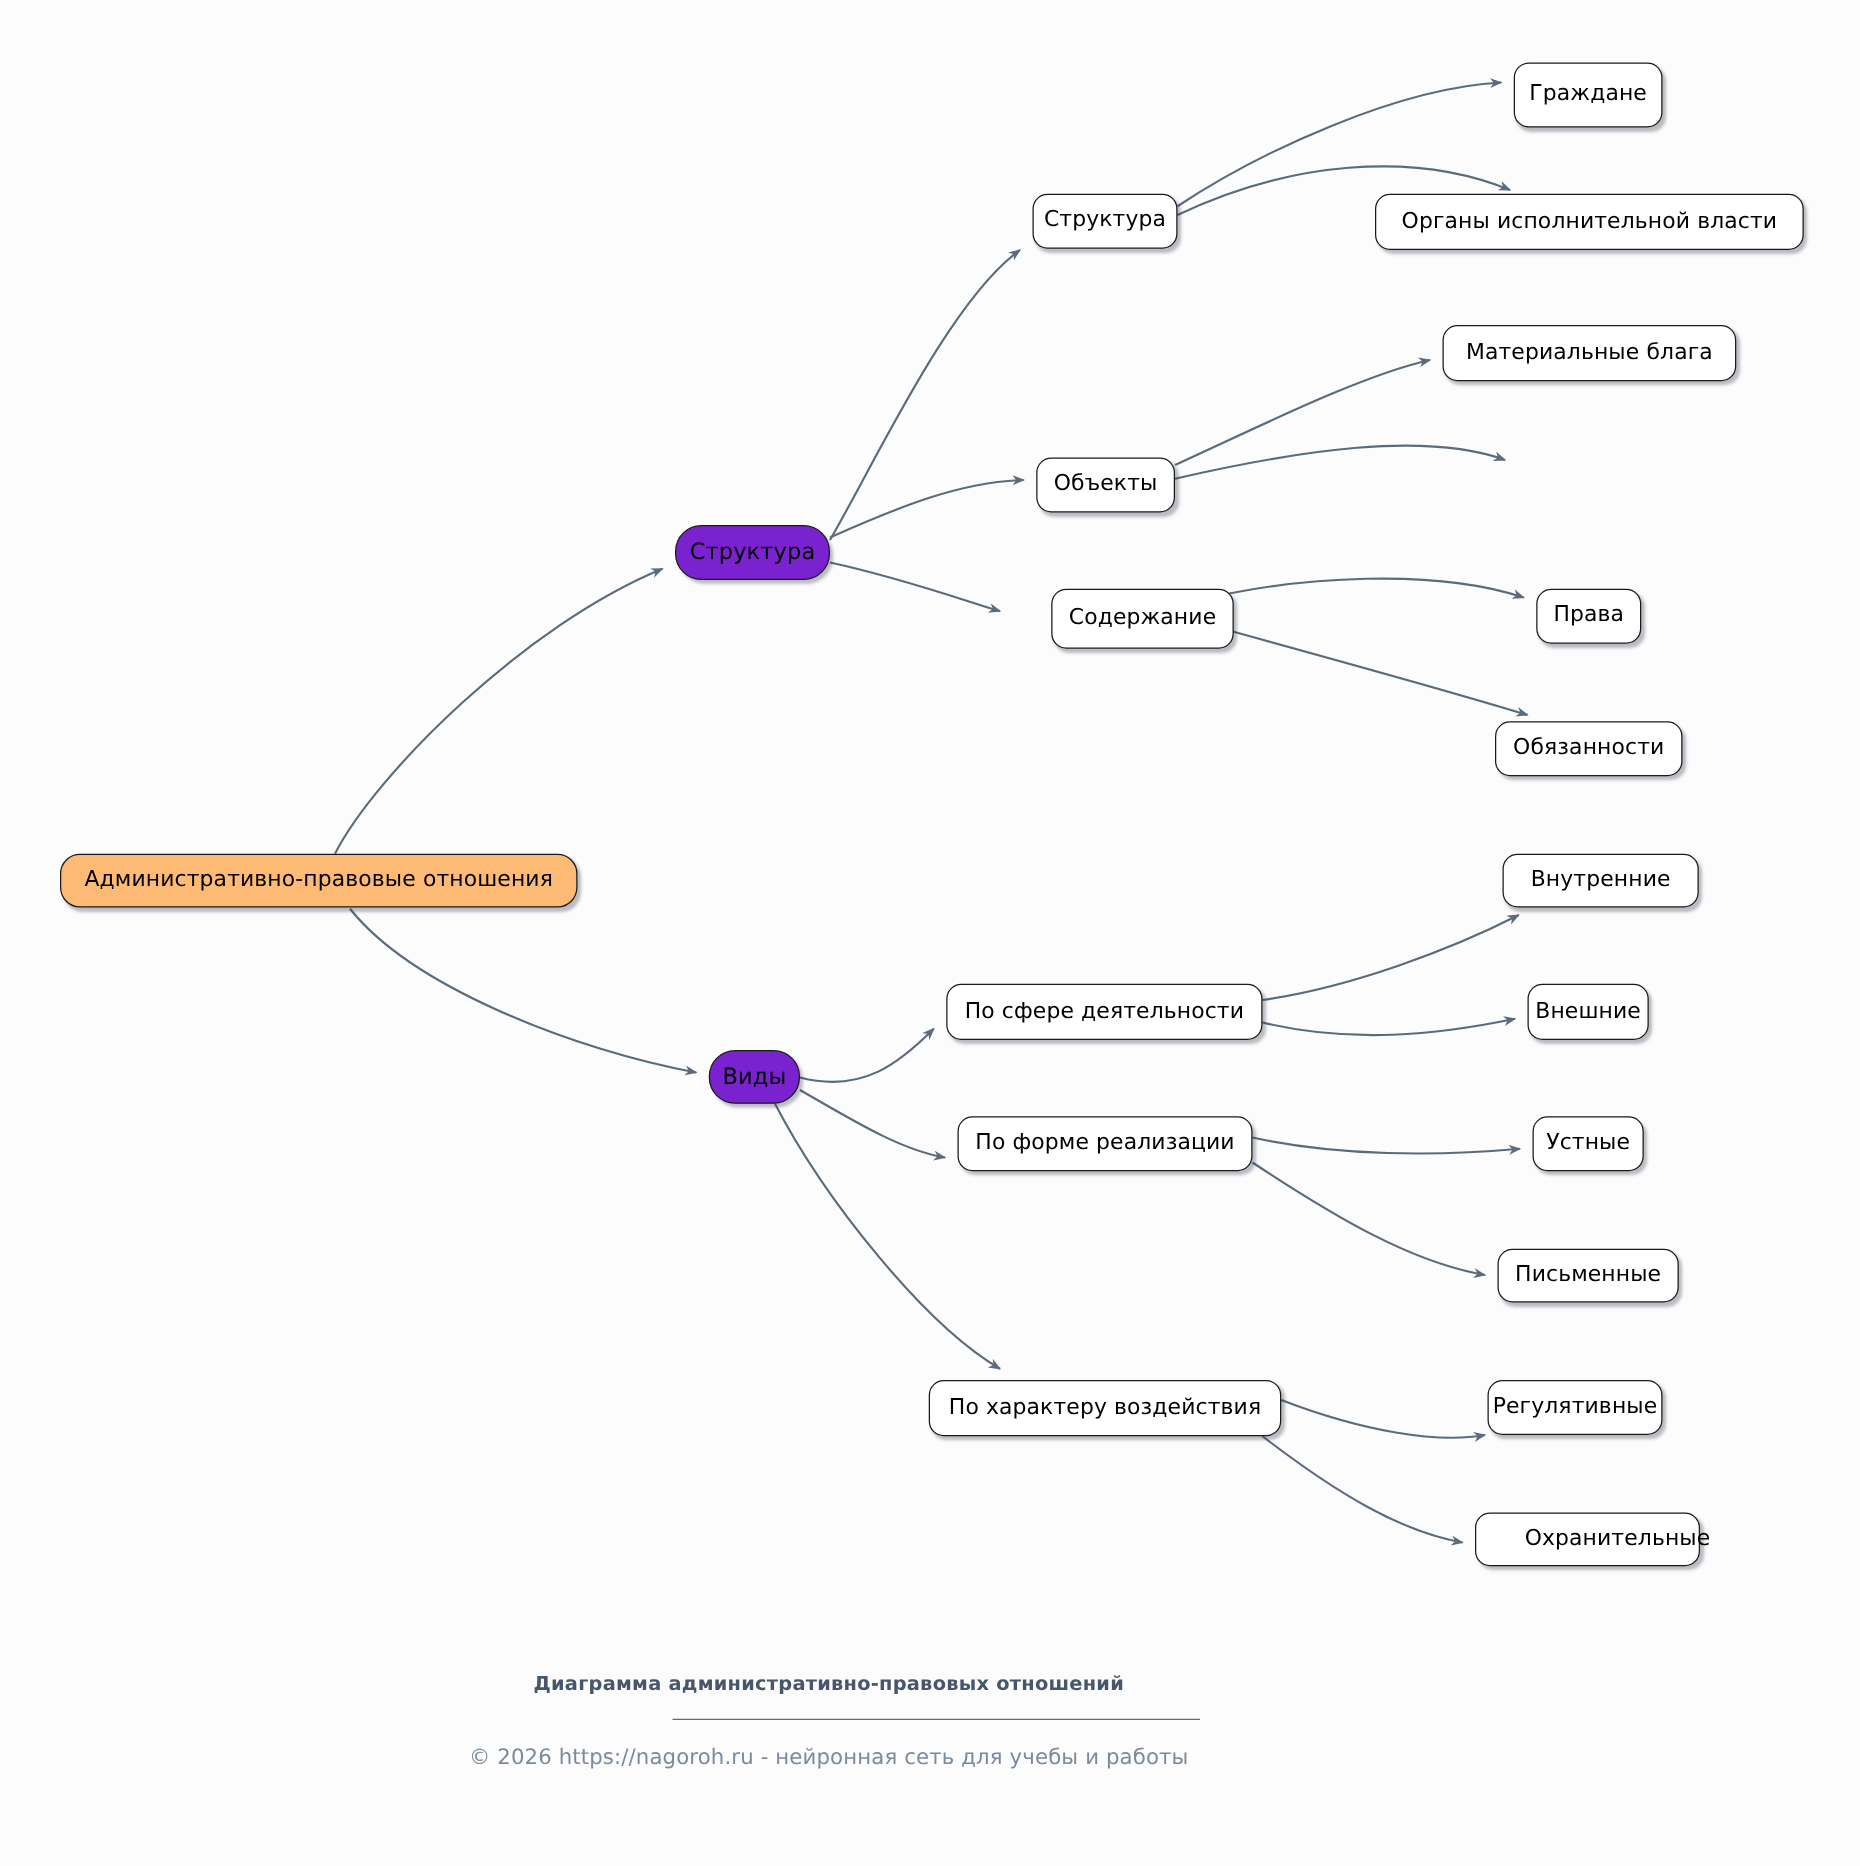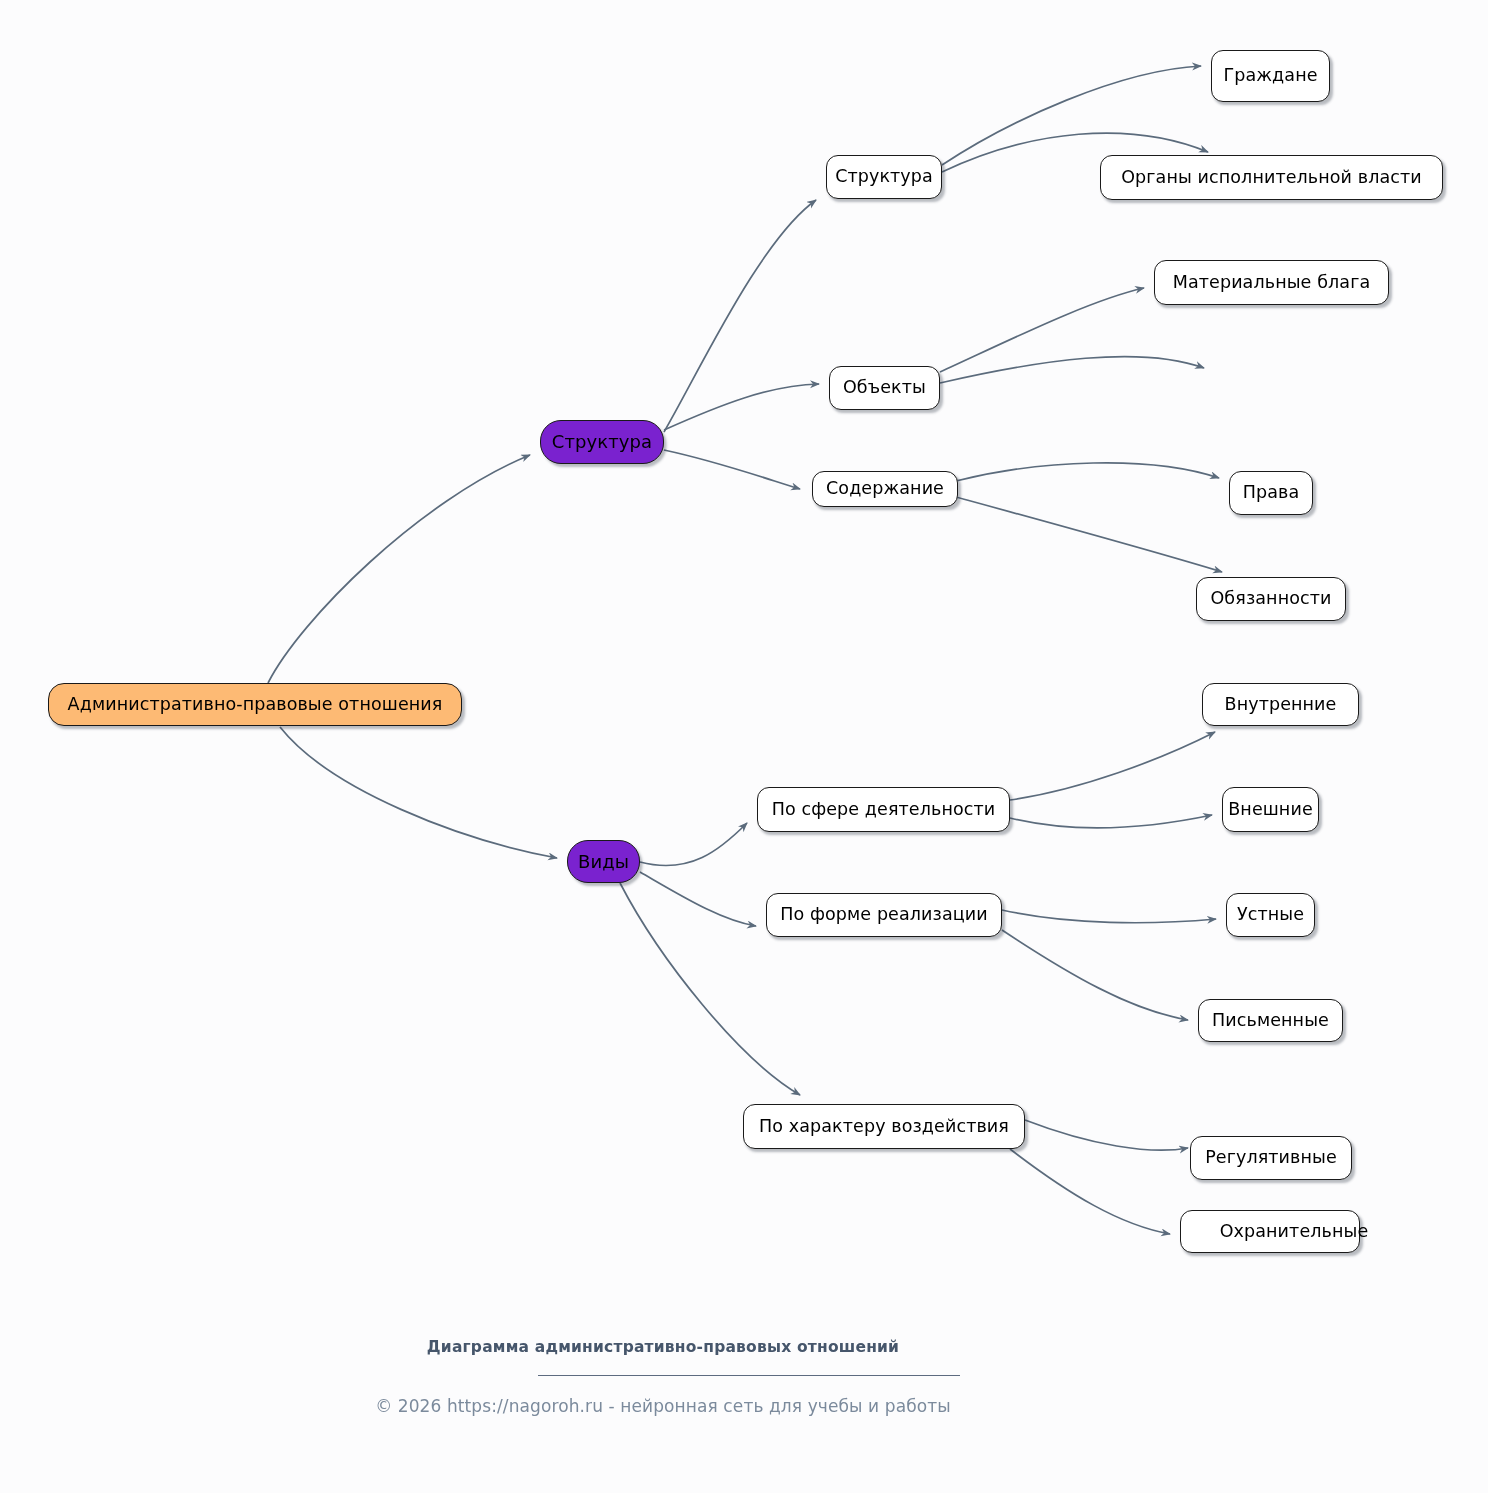--- a/index.html
+++ b/index.html
@@ -133,21 +133,21 @@
   </div>
   <div class="node" style="left: 1100px; top: 155px; width: 343px; height: 45px;">
     <span>Органы исполнительной власти</span>
   </div>
   <div class="node" style="left: 829px; top: 366px; width: 111px; height: 44px;">
     <span>Объекты</span>
   </div>
   <div class="node" style="left: 1154px; top: 260px; width: 235px; height: 45px;">
     <span>Материальные блага</span>
   </div>
-  <div class="node" style="left: 812px; top: 471px; width: 146px; height: 36px;">
+  <div class="node" style="left: 841px; top: 471px; width: 146px; height: 48px;">
     <span>Содержание</span>
   </div>
   <div class="node" style="left: 1229px; top: 471px; width: 84px; height: 44px;">
     <span>Права</span>
   </div>
   <div class="node" style="left: 1196px; top: 577px; width: 150px; height: 44px;">
     <span>Обязанности</span>
   </div>
   <div class="node" style="left: 757px; top: 787px; width: 253px; height: 45px;">
     <span>По сфере деятельности</span>
@@ -163,21 +163,21 @@
   </div>
   <div class="node" style="left: 1226px; top: 893px; width: 89px; height: 44px;">
     <span>Устные</span>
   </div>
   <div class="node" style="left: 1198px; top: 999px; width: 145px; height: 43px;">
     <span>Письменные</span>
   </div>
   <div class="node" style="left: 743px; top: 1104px; width: 282px; height: 45px;">
     <span>По характеру воздействия</span>
   </div>
-  <div class="node" style="left: 1190px; top: 1104px; width: 162px; height: 44px; margin-top: 32px;">
+  <div class="node" style="left: 1190px; top: 1104px; width: 140px; height: 44px;">
     <span>Регулятивные</span>
   </div>
   <div class="node" style="left: 1180px; top: 1210px; width: 180px; height: 43px; padding-left: 48px;">
     <span>Охранительные</span>
   </div>
 
   <div class="footer footer-title">Диаграмма административно-правовых отношений</div>
   <div class="footer-rule"></div>
   <div class="footer footer-copy">© 2026 https://nagoroh.ru - нейронная сеть для учебы и работы</div>
 

